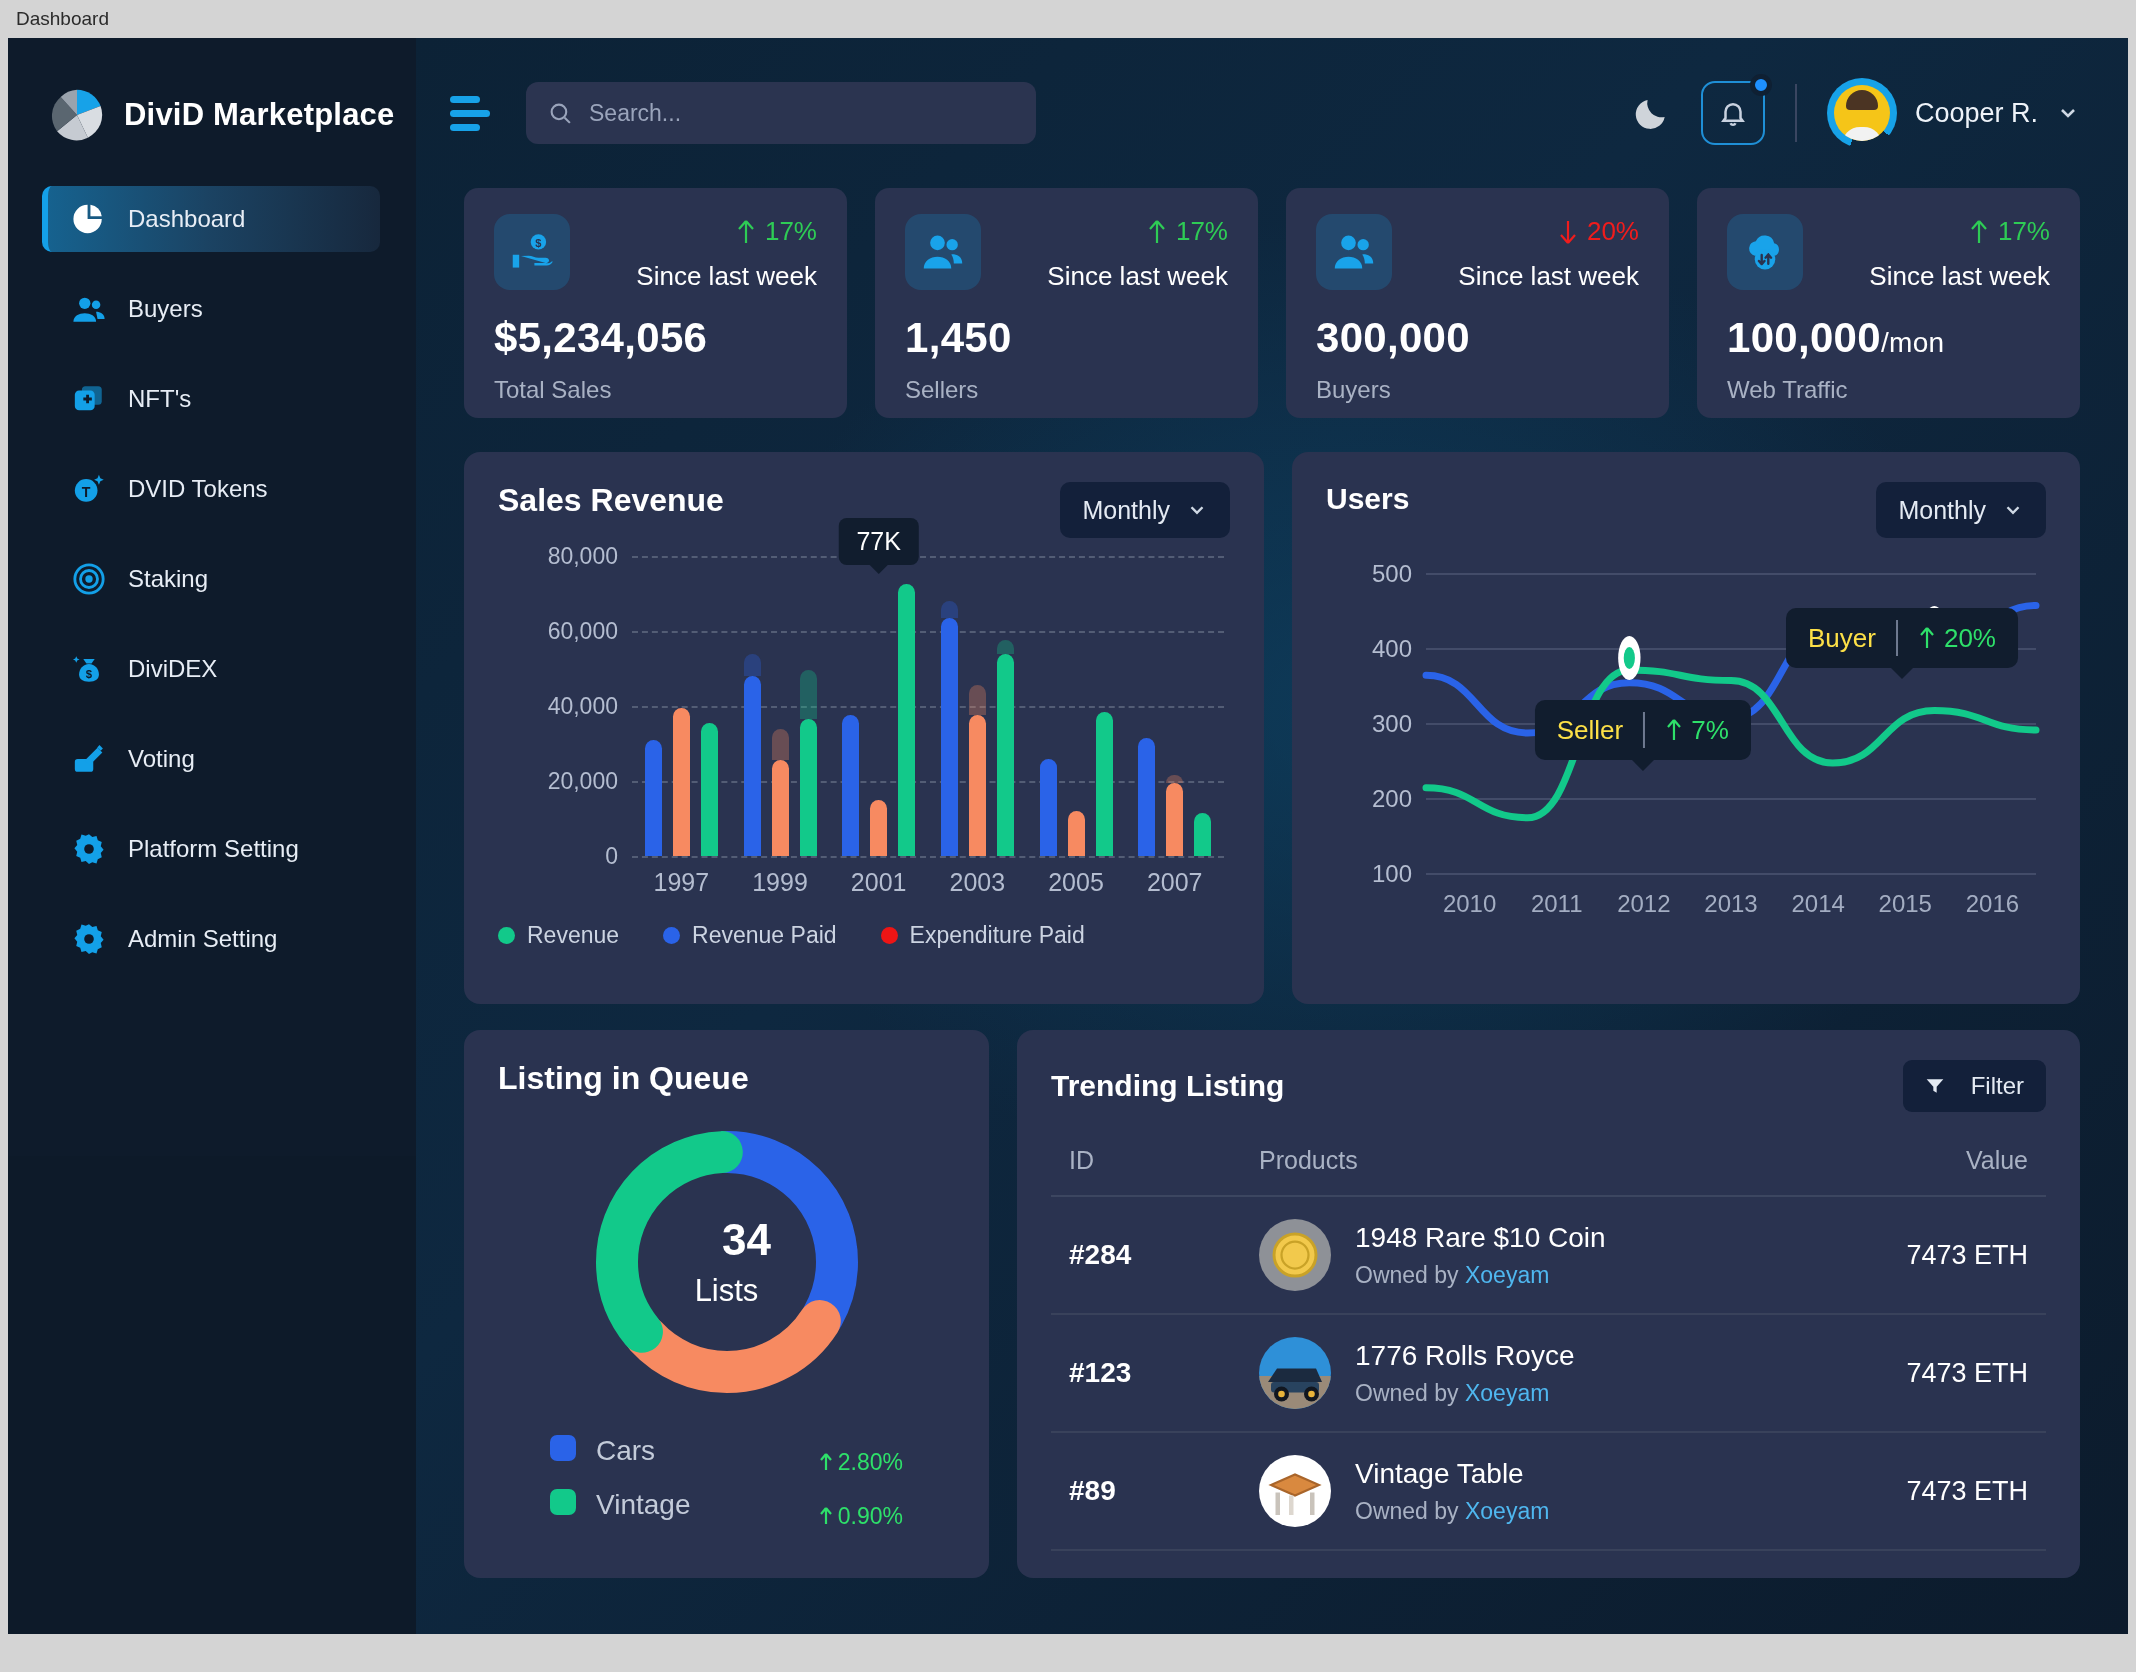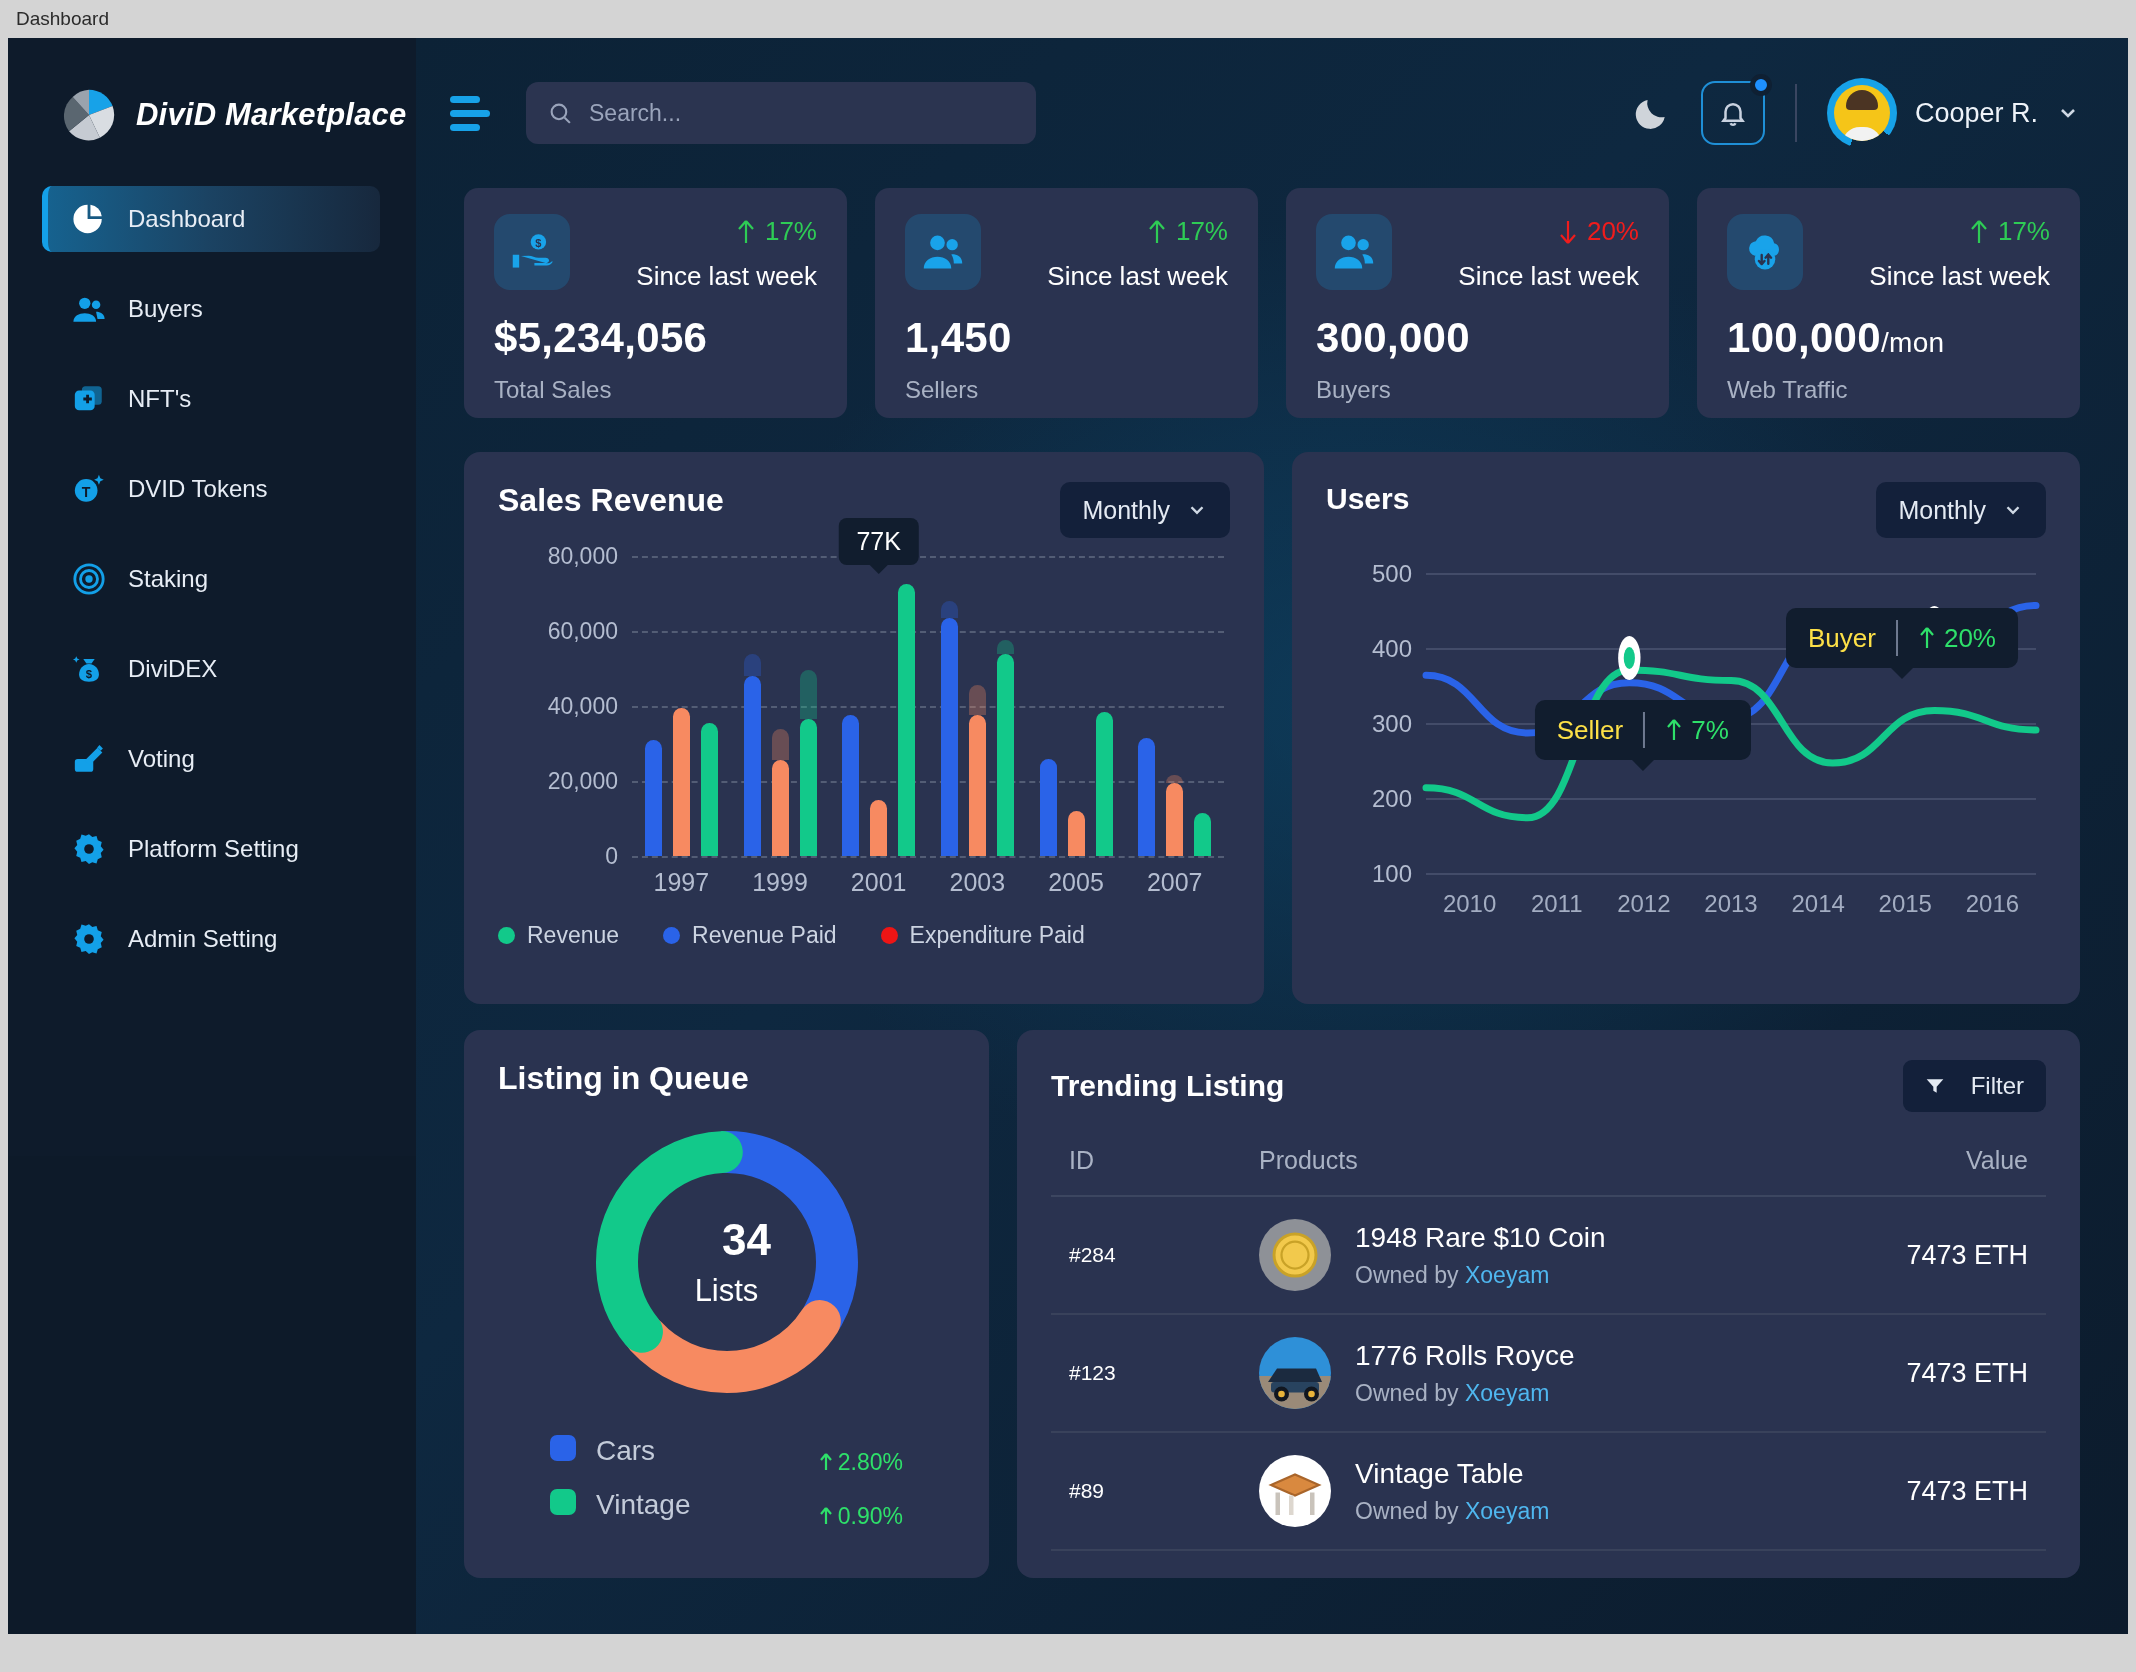--- a/index.html
+++ b/index.html
@@ -22,21 +22,21 @@
     background: #0d1a29;
     overflow: hidden;
   }
 
   
   .sidebar {
     position: absolute; left: 0; top: 0; width: 408px; height: 1118px;
     background: #0e1b2b;
     z-index: 5;
   }
-  .brand { display: flex; align-items: center; gap: 18px; padding: 48px 0 0 52px; font-style: italic; }
+  .brand { display: flex; align-items: center; gap: 18px; padding: 48px 0 0 40px; }
   .brand-logo { width: 58px; height: 58px; flex: none; }
   .brand-name { font-size: 31px; font-weight: bold; color: #ffffff; letter-spacing: .2px; }
 
   .nav { margin-top: 42px; }
   .nav-item {
     display: flex; align-items: center; gap: 22px;
     height: 66px; margin: 0 36px 0 34px; padding-left: 30px;
     border-radius: 10px; cursor: pointer;
     color: #e7edf5; font-size: 24px;
   }
@@ -219,21 +219,21 @@
     color: #e4eaf3; font-size: 24px;
   }
   .filter-btn svg { width: 20px; height: 20px; fill: #e4eaf3; }
   .thead { display: flex; align-items: center; padding: 34px 18px 20px 18px; border-bottom: 2px solid #3c4660; }
   .th { color: #a9b2c4; font-size: 25px; }
   .th-id { width: 190px; }
   .th-prod { flex: 1; }
   .th-val { width: 200px; text-align: right; }
   .trow { display: flex; align-items: center; padding: 22px 18px; border-bottom: 2px solid #39425b; }
   .trow:last-child { border-bottom: 2px solid #39425b; }
-  .td-id { width: 190px; color: #ffffff; font-size: 21px; font-weight: normal; }
+  .td-id { width: 190px; color: #ffffff; font-size: 28px; font-weight: bold; }
   .td-prod { flex: 1; display: flex; align-items: center; gap: 24px; }
   .thumb {
     width: 72px; height: 72px; border-radius: 50%; flex: none; overflow: hidden;
     display: flex; align-items: center; justify-content: center;
   }
   .thumb svg { width: 100%; height: 100%; }
   .td-title { color: #ffffff; font-size: 28px; }
   .td-owner { color: #a9b2c4; font-size: 23px; margin-top: 8px; }
   .td-owner b { color: #4fb7ef; font-weight: normal; }
   .td-val { width: 200px; text-align: right; color: #ffffff; font-size: 27px; }

